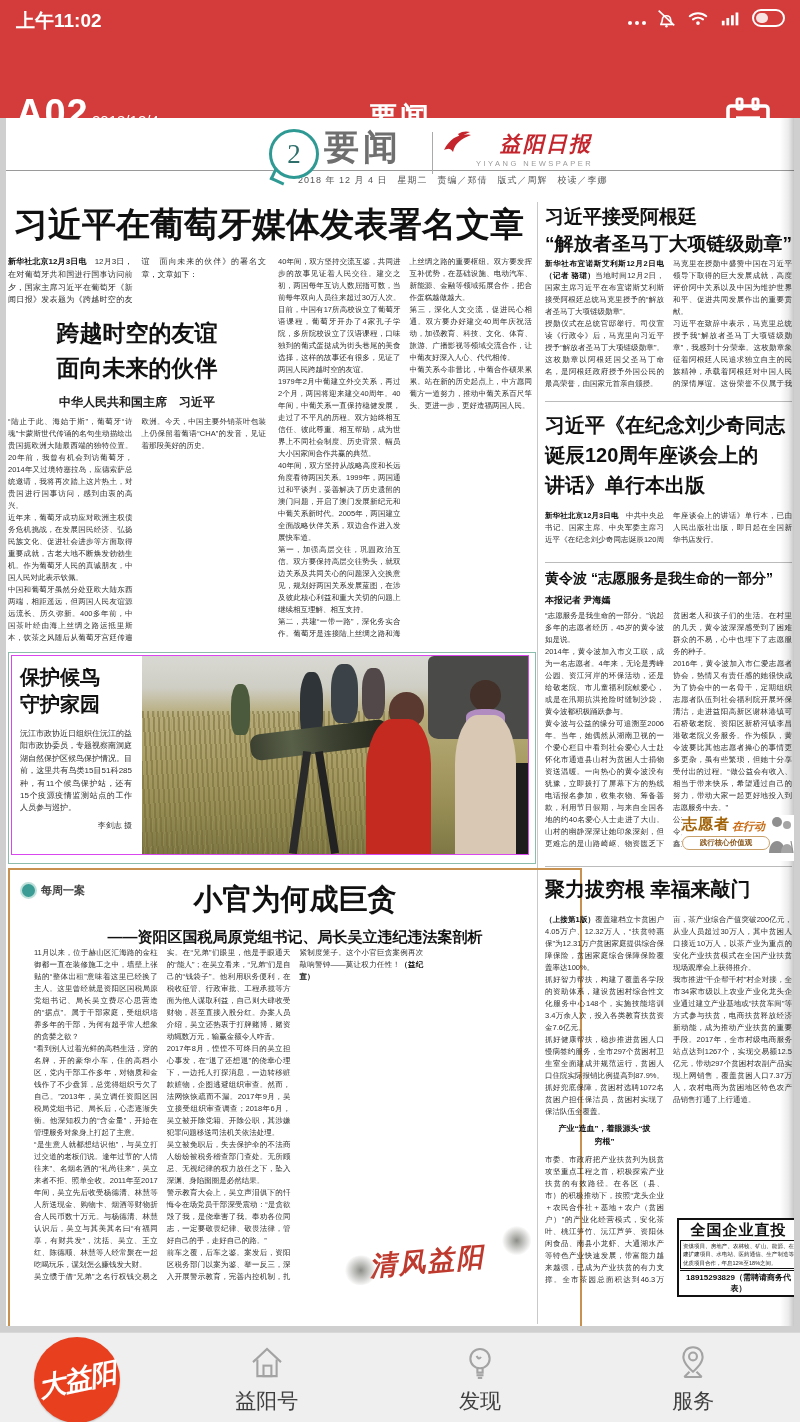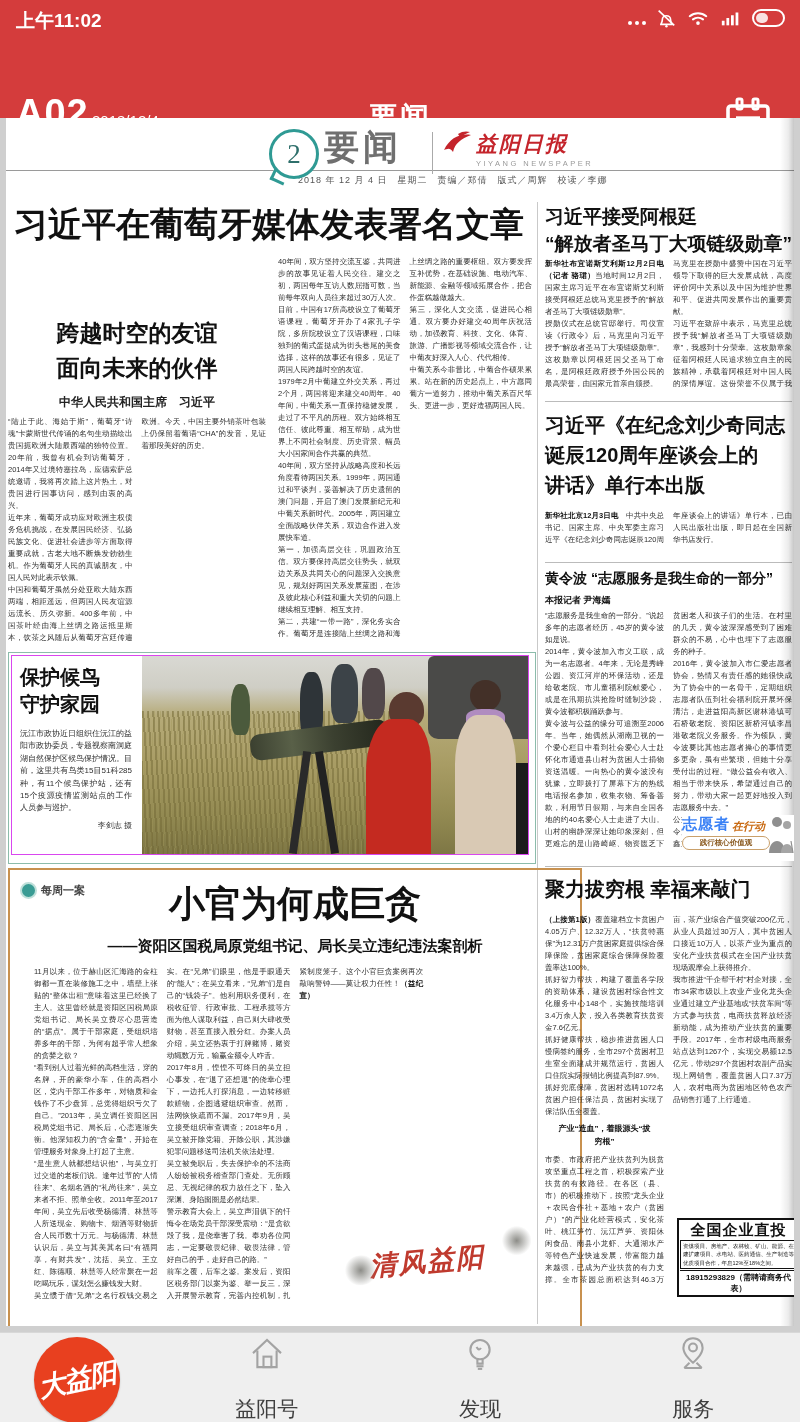--- a/index.html
+++ b/index.html
@@ -26,21 +26,21 @@
   #mh-bubble{left:263px;top:11px;width:44px;height:44px;border:3px solid #2f9a94;border-radius:50%;
      background:#fff;z-index:3;text-align:center;line-height:44px;font-size:27px;color:#2e6f6b;
      font-family:"Liberation Serif","DejaVu Serif",serif;}
   #mh-bubble-tail{left:266px;top:50px;width:12px;height:12px;background:#fff;border-left:3px solid #2f9a94;
      border-bottom:3px solid #2f9a94;transform:rotate(25deg);z-index:2;}
   #mh-section{left:318px;top:6px;font-size:35px;font-weight:bold;color:#6f6f6f;letter-spacing:4px;
      font-family:"Liberation Serif","DejaVu Serif",serif;}
   #mh-vline{left:426px;top:14px;width:1px;height:42px;background:#aaa;}
   #mh-logo{left:436px;top:12px;display:flex;align-items:flex-start;gap:4px;}
   #mh-logo-cn{color:#c4242b;font-size:21px;font-weight:bold;font-style:italic;letter-spacing:2px;
-     font-family:"Liberation Serif","DejaVu Serif",serif;}
+     font-family:"Liberation Serif","DejaVu Serif",serif;margin-left:24px;}
   #mh-logo-en{color:#9a9a9a;font-size:7.5px;letter-spacing:2.5px;margin-top:1px;}
   #mh-dateline{left:292px;top:56px;font-size:9px;color:#555;letter-spacing:1px;}
   .pre{white-space:pre-line;}
   
   #lead-headline{left:0;top:84px;width:526px;text-align:center;font-size:34px;font-weight:900;color:#111;cursor:pointer;}
   .cols{column-gap:9px;text-align:justify;font-size:7.5px;line-height:1.6;color:#2e2e2e;
         column-fill:auto;overflow:hidden;white-space:pre-line;}
   .c2{column-count:2;} .c4{column-count:4;}
   .cols b{font-weight:bold;color:#111;}
   #lead-intro{left:2px;top:138px;width:258px;height:52px;font-size:8px;}
@@ -61,62 +61,62 @@
      linear-gradient(180deg,#d9d9d3 0%,#cfcec5 16%,#b6ab79 30%,#a89c64 55%,#938a52 80%,#7e7745 100%);}
   .reeds{position:absolute;left:0;top:28%;width:70%;height:72%;
      background:repeating-linear-gradient(86deg,rgba(110,100,50,.45) 0 2px,rgba(0,0,0,0) 2px 5px),
                 repeating-linear-gradient(94deg,rgba(160,150,90,.4) 0 1px,rgba(0,0,0,0) 1px 6px);}
   .blob{position:absolute;border-radius:40% 40% 30% 30%;}
   
   #case-box{left:2px;top:750px;width:522px;height:454px;border:2px solid #c8914f;padding:8px 24px;cursor:pointer;}
   #case-tag{position:absolute;left:10px;top:12px;display:flex;align-items:center;gap:4px;
      font-size:11px;font-weight:bold;color:#444;}
   #case-tag-dot{width:13px;height:13px;border-radius:50%;background:#3a9c94;border:2px solid #bfe0da;}
-  #case-head{text-align:center;font-size:36px;font-weight:900;color:#111;margin-top:2px;}
+  #case-head{text-align:center;font-size:29px;font-weight:900;color:#111;margin-top:2px;}
   #case-sub{text-align:center;font-size:15px;font-weight:bold;color:#111;margin-top:8px;}
-  #case-body{margin-top:10px;height:336px;}
+  #case-body{height:336px;}
   #case-stamp{position:absolute;left:360px;top:372px;width:150px;height:56px;transform:rotate(-5deg);}
   #case-stamp-text{font-size:27px;font-weight:900;font-style:italic;color:#bf3a2e;
      font-family:"Liberation Serif","DejaVu Serif",serif;letter-spacing:2px;}
   .ink{position:absolute;border-radius:50%;background:radial-gradient(circle,#8d8d88 0%,rgba(141,141,136,0) 70%);}
   
   .rhead{left:539px;width:247px;text-align:left;font-weight:900;color:#111;cursor:pointer;}
   #r1-head{top:86px;font-size:19px;line-height:1.4;}
   #r1-body{left:539px;top:140px;width:247px;height:140px;}
   .rdiv{left:539px;width:247px;background:#bbb;height:1px;}
   #rdiv1{top:283px;} #rdiv2{top:444px;} #rdiv3{top:748px;}
   #r2-head{top:292px;font-size:20px;line-height:1.5;}
   #r2-body{left:539px;top:392px;width:247px;height:46px;}
   #r3-head{top:452px;font-size:14px;text-align:left;}
   #r3-byline{left:539px;top:476px;font-size:9px;font-weight:bold;color:#111;}
   #r3-body{left:539px;top:492px;width:247px;height:250px;}
   #volunteer-badge{left:676px;top:697px;width:112px;height:46px;background:#fff;z-index:4;}
   #vb-title-row{display:flex;align-items:flex-end;gap:2px;}
-  #vb-title{font-size:15px;font-weight:900;color:#3b82f6;letter-spacing:1px;}
+  #vb-title{font-size:15px;font-weight:900;color:#a16207;letter-spacing:1px;}
   #vb-sub{font-size:11px;font-weight:bold;font-style:italic;color:#c96a12;}
   #vb-caption{border:1px solid #caa06a;border-radius:8px;font-size:7.5px;color:#8a5a20;
      text-align:center;margin-top:2px;padding:1px 0;width:86px;font-weight:bold;}
   #vb-sil{position:absolute;right:0;top:0;width:26px;height:40px;}
   #r4-head{top:758px;font-size:20px;}
   #r4-body{left:539px;top:796px;width:247px;height:376px;}
   .col-subhead{display:block;text-align:center;font-size:8px;font-weight:bold;color:#111;margin:5px 10px;}
   #ad-box{left:671px;top:1100px;width:117px;background:#fff;border:2px solid #111;z-index:4;
      text-align:center;padding:1px;cursor:pointer;}
   #ad-title{font-size:15px;font-weight:900;color:#111;letter-spacing:1px;line-height:1.2;}
   #ad-detail{border:1px solid #111;margin-top:1px;font-size:5.5px;line-height:1.5;text-align:justify;
      padding:1px 2px;color:#222;}
   #ad-phone{font-size:8px;font-weight:900;color:#111;border-top:1px solid #111;margin-top:1px;padding-top:1px;}
   
   #bottom-nav{left:0;top:1332px;width:800px;height:90px;background:#efefef;border-top:1px solid #d8d8d8;}
   #nav-logo{position:absolute;left:34px;top:4px;width:86px;height:86px;border-radius:50%;background:#e8401f;
      display:flex;align-items:center;justify-content:center;cursor:pointer;box-shadow:0 1px 2px rgba(0,0,0,.2);}
   #nav-logo-text{color:#fff;font-size:27px;font-weight:900;font-style:italic;transform:rotate(-12deg);
      font-family:"Liberation Serif","DejaVu Serif",serif;letter-spacing:-1px;}
   #nav-items{position:absolute;left:160px;top:0;width:640px;height:90px;display:flex;}
-  .nav-item{flex:1;display:flex;flex-direction:column;align-items:center;justify-content:space-between;gap:3px;cursor:pointer;}
+  .nav-item{flex:1;display:flex;flex-direction:column;align-items:center;justify-content:center;gap:3px;cursor:pointer;}
   .nav-label{font-size:21px;color:#3f3f3f;}
   .nav-ico{width:42px;height:42px;}
   .nav-ico svg{stroke:#a3a3a3;fill:none;stroke-width:2.4;}
 </style>
 </head>
 <body>
 
 <div id="screen">
 
   <div class="abs" id="top-red"></div>
@@ -186,20 +186,21 @@
           </svg>
       </span>
       <span>
         <div id="mh-logo-cn">益阳日报</div>
         <div id="mh-logo-en">YIYANG NEWSPAPER</div>
       </span>
     </div>
     <div class="abs" id="mh-dateline">2018 年 12 月 4 日　星期二　责编／郑倩　版式／周辉　校读／李娜</div>
 
     <div class="abs" id="lead-headline">习近平在葡萄牙媒体发表署名文章</div>
+    <div class="abs cols c2" id="lead-intro"><b>新华社北京12月3日电</b><span>　12月3日，在对葡萄牙共和国进行国事访问前夕，国家主席习近平在葡萄牙《新闻日报》发表题为《跨越时空的友谊　面向未来的伙伴》的署名文章，文章如下：</span></div>
     <div class="abs pre" id="lead-subhead">跨越时空的友谊
 面向未来的伙伴</div>
     <div class="abs" id="lead-byline">中华人民共和国主席　习近平</div>
     <div class="abs cols c2" id="lead-body-left">“陆止于此、海始于斯”，葡萄牙“诗魂”卡蒙斯世代传诵的名句生动描绘出贵国扼欧洲大陆最西端的独特位置。20年前，我曾有机会到访葡萄牙，2014年又过境特塞拉岛，应德索萨总统邀请，我将再次踏上这片热土，对贵国进行国事访问，感到由衷的高兴。
 近年来，葡萄牙成功应对欧洲主权债务危机挑战，在发展国民经济、弘扬民族文化、促进社会进步等方面取得重要成就，古老大地不断焕发勃勃生机。作为葡萄牙人民的真诚朋友，中国人民对此表示钦佩。
 中国和葡萄牙虽然分处亚欧大陆东西两端，相距遥远，但两国人民友谊源远流长、历久弥新。400多年前，中国茶叶经由海上丝绸之路运抵里斯本，饮茶之风随后从葡萄牙宫廷传遍欧洲。今天，中国主要外销茶叶包装上仍保留着葡语“CHA”的发音，见证着那段美好的历史。</div>
     <div class="abs cols c2" id="lead-body-right">40年间，双方坚持交流互鉴，共同进步的故事见证着人民交往。建交之初，两国每年互访人数屈指可数，当前每年双向人员往来超过30万人次。目前，中国有17所高校设立了葡萄牙语课程，葡萄牙开办了4家孔子学院，多所院校设立了汉语课程，口味独到的葡式蛋挞成为街头巷尾的美食选择，这样的故事还有很多，见证了两国人民跨越时空的友谊。
 1979年2月中葡建立外交关系，再过2个月，两国将迎来建交40周年。40年间，中葡关系一直保持稳健发展，走过了不平凡的历程。双方始终相互信任、彼此尊重、相互帮助，成为世界上不同社会制度、历史背景、幅员大小国家间合作共赢的典范。
 40年间，双方坚持从战略高度和长远角度看待两国关系。1999年，两国通过和平谈判，妥善解决了历史遗留的澳门问题，开启了澳门发展新纪元和中葡关系新时代。2005年，两国建立全面战略伙伴关系，双边合作进入发展快车道。
 第一，加强高层交往，巩固政治互信。双方要保持高层交往势头，就双边关系及共同关心的问题深入交换意见，规划好两国关系发展蓝图，在涉及彼此核心利益和重大关切的问题上继续相互理解、相互支持。

